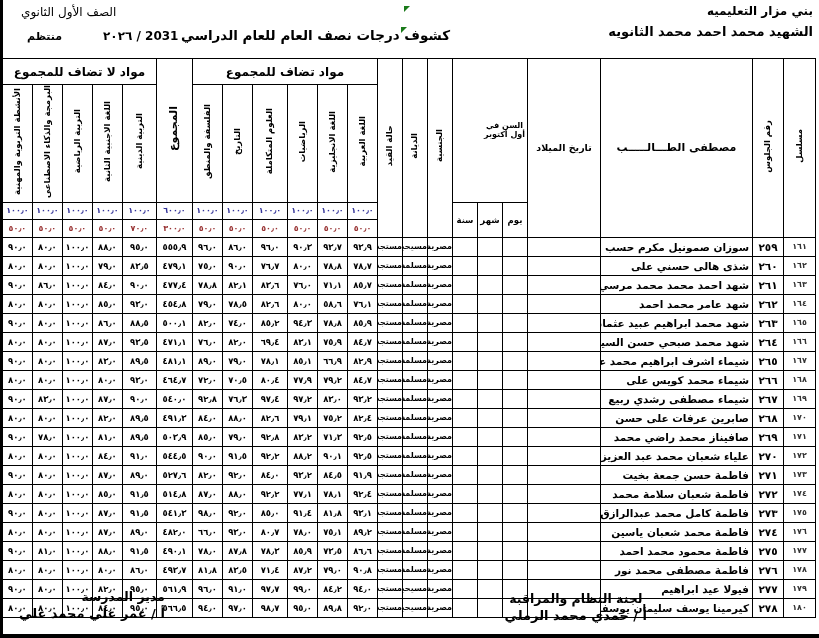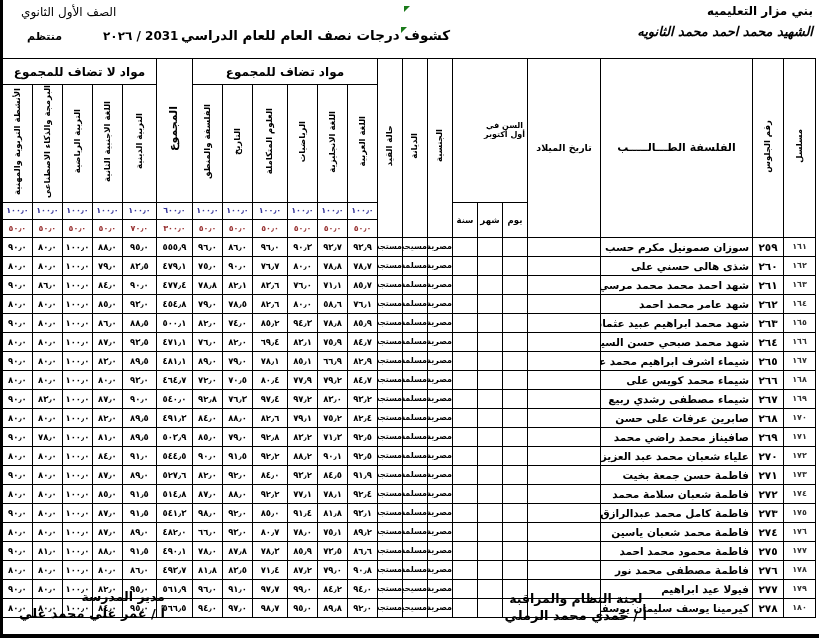--- a/index.html
+++ b/index.html
@@ -5,21 +5,21 @@
   * { margin:0; padding:0; box-sizing:border-box; }
   body {
     width:819px; height:638px; overflow:hidden; background:#fff;
     font-family:"DejaVu Sans", sans-serif; color:#000;
   }
   .sheet {
     position:relative; width:819px; height:638px; direction:rtl;
     border-left:3px solid #000; border-bottom:4px solid #000; background:#fff;
   }
   .school-line1 { position:absolute; right:6px; top:4px; font-size:12px; font-weight:bold; }
-  .school-line2 { position:absolute; right:6px; top:24px; font-size:13px; font-weight:bold;font-style:italic; }
+  .school-line2 { position:absolute; right:6px; top:24px; font-size:13px; font-weight:bold; }
   .grade-label  { position:absolute; left:18px; top:5px; width:125px; text-align:left; font-size:12px; font-weight:normal; }
   .sheet-title  { position:absolute; left:178px; top:27px; font-size:13.5px; font-weight:bold; }
   .sheet-year   { position:absolute; left:100px; top:29px; font-size:12px; font-weight:bold; }
   .sheet-reg    { position:absolute; left:24px; top:30px; font-size:11px; font-weight:bold; }
   .tri { position:absolute; width:0; height:0; border-top:6px solid #1a7a1a; border-right:6px solid transparent; }
 
   table.grades {
     position:absolute; top:58px; right:3px;
     border-collapse:collapse; table-layout:fixed; width:813px;
     background:#fff;
@@ -90,21 +90,21 @@
         <col style="width:34px">
         <col style="width:30px">
         <col style="width:30px">
         <col style="width:30px">
         <col style="width:30px">
     </colgroup>
     <thead>
       <tr class="h1">
         <th rowspan="4"><span class="vtext">مسلسل</span></th>
         <th rowspan="4"><span class="vtext">رقم الجلوس</span></th>
-        <th rowspan="4" class="name-h">الفلسفة الطـــالـــــب</th>
+        <th rowspan="4" class="name-h">مصطفى الطـــالـــــب</th>
         <th rowspan="4" class="birth-h">تاريخ الميلاد</th>
         <th colspan="3" rowspan="2" class="age-h">السن في أول أكتوبر</th>
         <th rowspan="4"><span class="vtext">الجنسية</span></th>
         <th rowspan="4"><span class="vtext">الديانة</span></th>
         <th rowspan="4"><span class="vtext">حالة القيد</span></th>
         <th colspan="6" class="group-h">مواد تضاف للمجموع</th>
         <th rowspan="2"><span class="vtext big">المجموع</span></th>
         <th colspan="5" class="group-h">مواد لا تضاف للمجموع</th>
       </tr>
       <tr class="h2">

